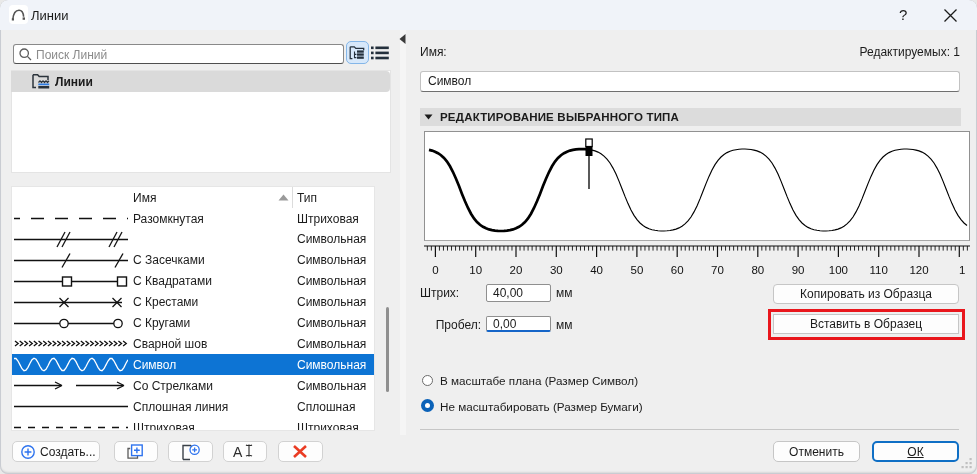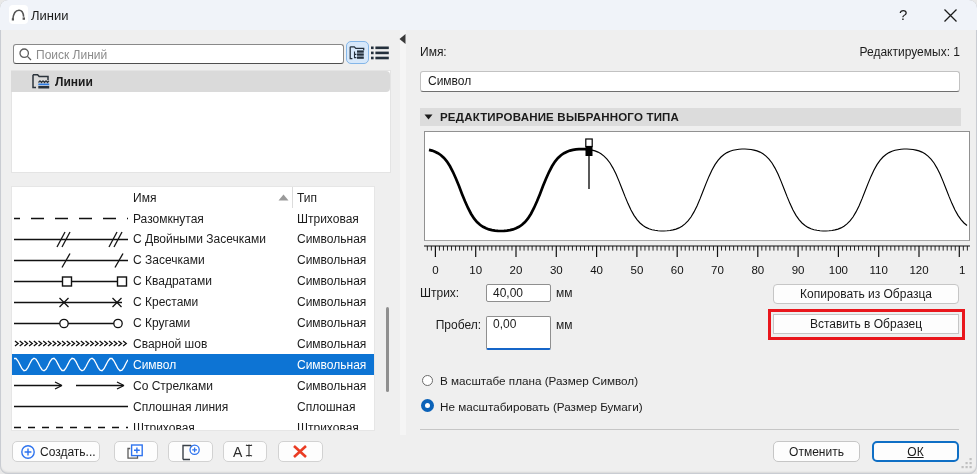--- a/index.html
+++ b/index.html
@@ -84,21 +84,20 @@
         <span class="tp">Штриховая</span>
       </div>
       <div class="lrow" style="top:41.9px">
         <svg width="114" height="21" viewBox="0 0 114 21" style="position:absolute;left:2px;top:0">
           <line x1="0" y1="10.5" x2="114" y2="10.5" stroke="#111" stroke-width="1.3" fill="none"></line>
           <line x1="51" y1="3" x2="43" y2="18" stroke="#111" stroke-width="1.3" fill="none"></line>
           <line x1="56" y1="3" x2="48" y2="18" stroke="#111" stroke-width="1.3" fill="none"></line>
           <line x1="103" y1="3" x2="95" y2="18" stroke="#111" stroke-width="1.3" fill="none"></line>
           <line x1="108" y1="3" x2="100" y2="18" stroke="#111" stroke-width="1.3" fill="none"></line>
         </svg>
-        <span class="nm">С Двойными Засечками</span>
         <span class="tp">Символьная</span>
       </div>
       <div class="lrow" style="top:62.8px">
         <svg width="114" height="21" viewBox="0 0 114 21" style="position:absolute;left:2px;top:0">
           <line x1="0" y1="10.5" x2="114" y2="10.5" stroke="#111" stroke-width="1.3" fill="none"></line>
           <line x1="56" y1="3.5" x2="48" y2="17.5" stroke="#111" stroke-width="1.3" fill="none"></line>
           <line x1="109" y1="3.5" x2="101" y2="17.5" stroke="#111" stroke-width="1.3" fill="none"></line>
         </svg>
         <span class="nm">С Засечками</span>
         <span class="tp">Символьная</span>
@@ -370,21 +369,21 @@
       <text x="414.4" y="30" text-anchor="middle" font-size="11.5" fill="#111" font-family="Liberation Sans, sans-serif">100</text>
       <text x="454.7" y="30" text-anchor="middle" font-size="11.5" fill="#111" font-family="Liberation Sans, sans-serif">110</text>
       <text x="495.0" y="30" text-anchor="middle" font-size="11.5" fill="#111" font-family="Liberation Sans, sans-serif">120</text>
       <text x="538.3" y="30" text-anchor="middle" font-size="11.5" fill="#111" font-family="Liberation Sans, sans-serif">1</text>
     </svg>
 
   <div class="lbl" style="left:420px;top:286px;width:61px;text-align:left;">Штрих:</div>
   <div class="inp" style="left:486px;top:284px;width:65px;height:18px;border-color:#8f8f8f;border-radius:2px;line-height:16px;padding-left:6px;">40,00</div>
   <div class="lbl" style="left:556px;top:286px;">мм</div>
   <div class="lbl" style="left:420px;top:318px;width:61px;text-align:right;">Пробел:</div>
-  <div class="inp" style="left:486px;top:316px;width:65px;height:34px;border-color:#8f8f8f;border-bottom:2px solid #1565c8;border-radius:2px;line-height:15px;padding-left:6px;">0,00</div>
+  <div class="inp" style="left:486px;top:316px;width:65px;height:16px;border-color:#8f8f8f;border-bottom:2px solid #1565c8;border-radius:2px;line-height:15px;padding-left:6px;">0,00</div>
   <div class="lbl" style="left:556px;top:318px;">мм</div>
 
   <div class="btn" style="left:773px;top:284px;width:186px;height:19.5px;line-height:18px;border-color:#c6c6c6;border-radius:4px;">Копировать из Образца</div>
   <div class="abs" style="left:767.5px;top:308.5px;width:197px;height:31px;border:3.5px solid #e9161c;"></div>
   <div class="btn" style="left:773px;top:314px;width:186px;height:19.5px;line-height:18px;border-color:#c6c6c6;border-radius:0;">Вставить в Образец</div>
 
   <div class="abs" style="left:422px;top:374.5px;width:11px;height:11px;border:1px solid #6b6b6b;border-radius:50%;background:#fff;"></div>
   <div class="lbl" style="left:440px;top:374px;font-size:11.7px;">В масштабе плана (Размер Символ)</div>
   <div class="abs" style="left:420.8px;top:399px;width:13px;height:13px;border-radius:50%;background:#0b62b8;"></div>
   <div class="abs" style="left:424.6px;top:402.8px;width:5.4px;height:5.4px;border-radius:50%;background:#fff;"></div>

